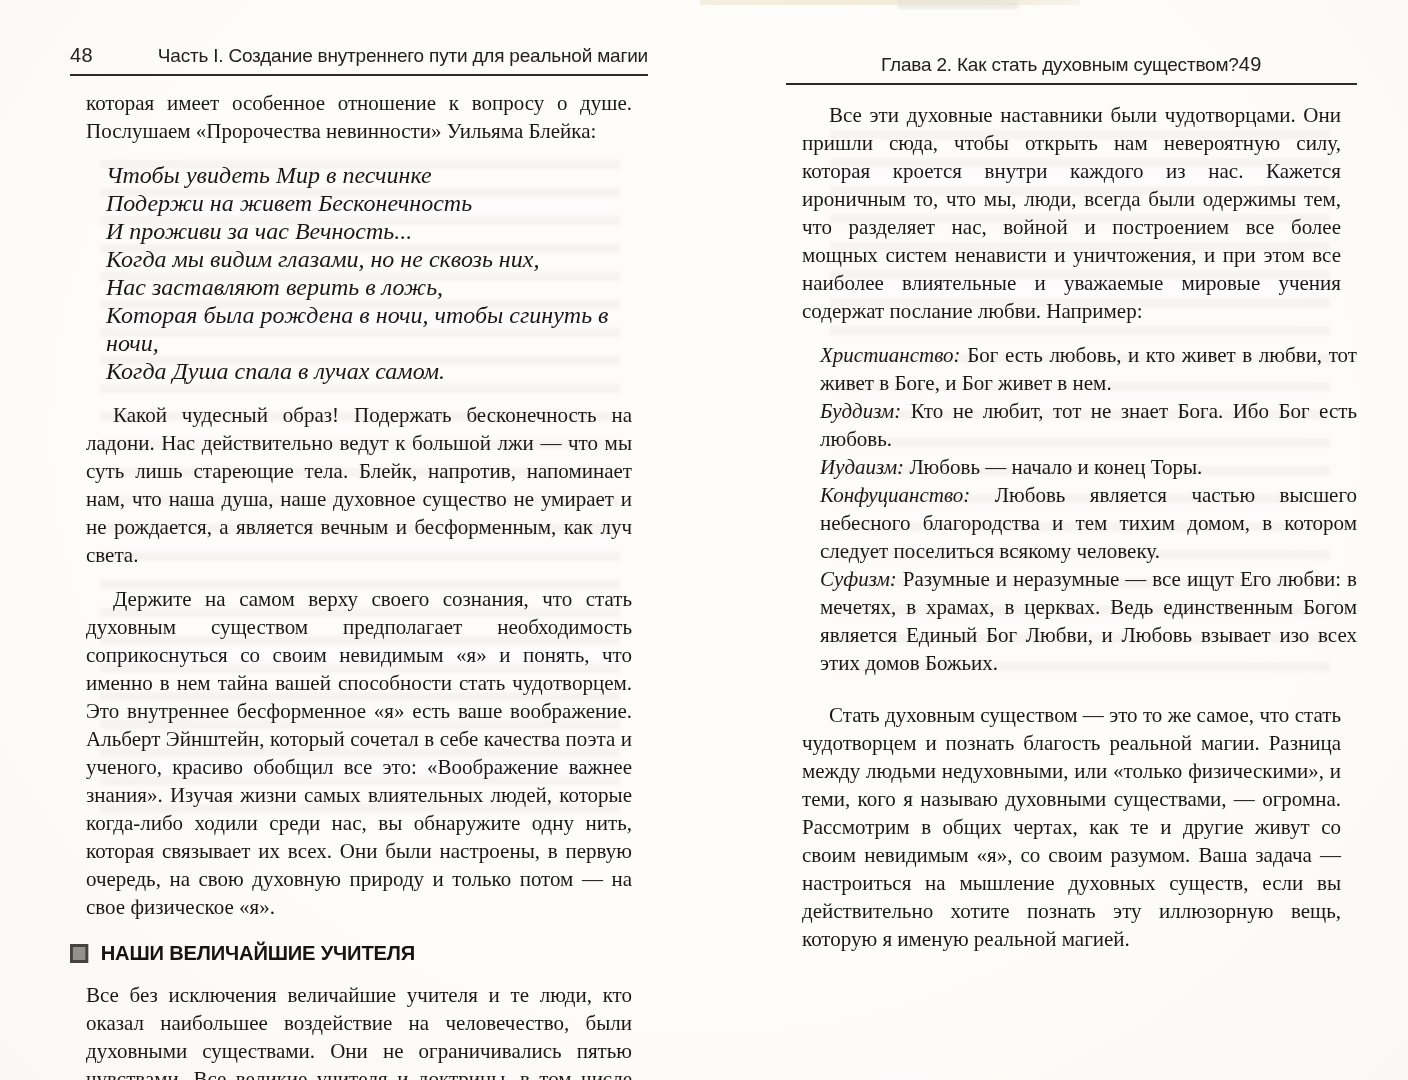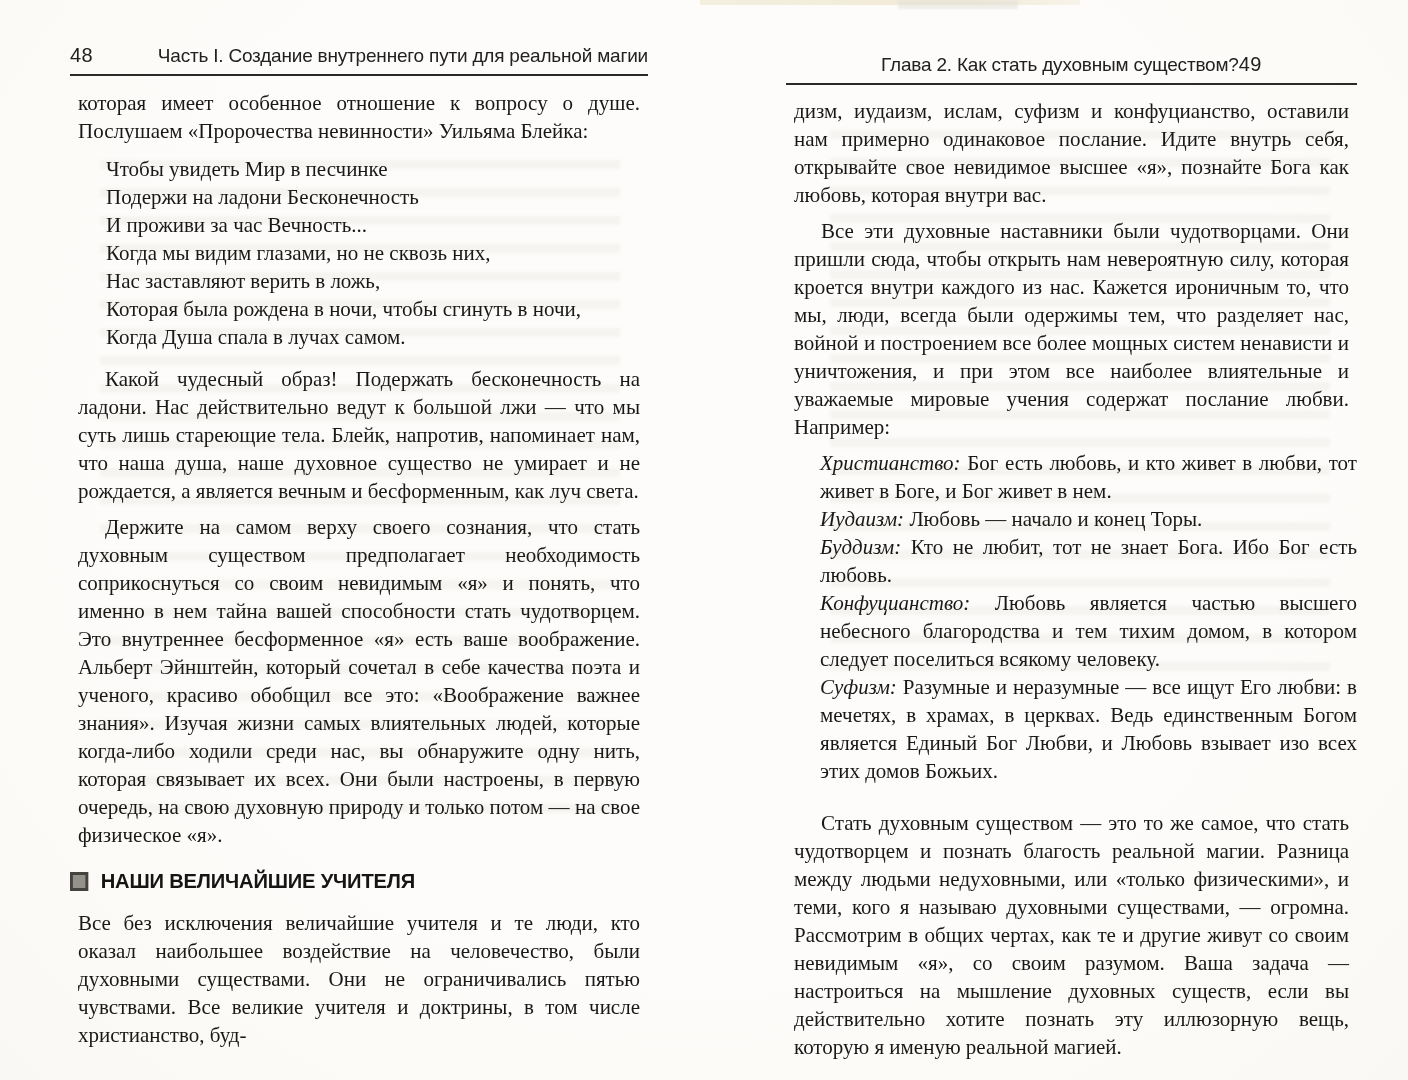--- a/index.html
+++ b/index.html
@@ -48,30 +48,30 @@
   .page-right .running-head { margin-top: 51px; justify-content: center; }
   .pagenum { font-size: 20px; letter-spacing: .5px; }
   .head-title { letter-spacing: -0.2px; }
   .rule {
     height: 2px; background: #2b2a28; border: none;
     margin: 7px 0 0 0;
   }
 
   .body-text {
     font-size: 21px; line-height: 28px;
-    text-align: justify; margin: 8px;
+    text-align: justify; margin: 16px;
     color: #191817;
   }
   .page-left  .body-text.first { margin-top: 13px; }
   .page-right .body-text.first { margin-top: 12px; }
   .indent { text-indent: 27px; }
 
   .verse {
     margin: 10px 0 14px 0; padding-left: 36px;
-    font-size: 21px; line-height: 28px;
+    font-style: italic; font-size: 24px; line-height: 28px;
     color: #191817;
   }
 
   .section-heading {
     display: flex; align-items: center; gap: 13px;
     margin: 20px 0 16px 0;
     font-family: "Liberation Sans", sans-serif;
     font-size: 21px; font-weight: bold; letter-spacing: -0.2px;
     color: #161514;
     transform: scaleX(.96); transform-origin: left center;
@@ -104,21 +104,21 @@
     <header class="running-head">
       <span class="pagenum">48</span>
       <span class="head-title">Часть I. Создание внутреннего пути для реальной магии</span>
     </header>
     <div class="rule"></div>
 
     <p class="body-text first">которая имеет особенное отношение к вопросу о душе. Послушаем «Пророчества невинности» Уильяма Блейка:</p>
 
     <div class="verse">
       <div>Чтобы увидеть Мир в песчинке</div>
-      <div>Подержи на ладони Бесконечность</div>
+      <div>Подержи на живет Бесконечность</div>
       <div>И проживи за час Вечность...</div>
       <div>Когда мы видим глазами, но не сквозь них,</div>
       <div>Нас заставляют верить в ложь,</div>
       <div>Которая была рождена в ночи, чтобы сгинуть в ночи,</div>
       <div>Когда Душа спала в лучах самом.</div>
     </div>
 
     <p class="body-text indent">Какой чудесный образ! Подержать бесконечность на ладони. Нас действительно ведут к большой лжи — что мы суть лишь стареющие тела. Блейк, напротив, напоминает нам, что наша душа, наше духовное существо не умирает и не рождается, а является вечным и бесформенным, как луч света.</p>
     <p class="body-text indent">Держите на самом верху своего сознания, что стать духовным существом предполагает необходимость соприкоснуться со своим невидимым «я» и понять, что именно в нем тайна вашей способности стать чудотворцем. Это внутреннее бесформенное «я» есть ваше воображение. Альберт Эйнштейн, который сочетал в себе качества поэта и ученого, красиво обобщил все это: «Воображение важнее знания». Изучая жизни самых влиятельных людей, которые когда-либо ходили среди нас, вы обнаружите одну нить, которая связывает их всех. Они были настроены, в первую очередь, на свою духовную природу и только потом — на свое физическое «я».</p>
 
@@ -130,32 +130,31 @@
     <p class="body-text">Все без исключения величайшие учителя и те люди, кто оказал наибольшее воздействие на человечество, были духовными существами. Они не ограничивались пятью чувствами. Все великие учителя и доктрины, в том числе христианство, буд-</p>
   </section>
 
   <section class="page page-right">
     <header class="running-head">
       <span class="head-title">Глава 2. Как стать духовным существом?</span>
       <span class="pagenum">49</span>
     </header>
     <div class="rule"></div>
 
-    <p class="body-text first">дизм, иудаизм, ислам, суфизм и конфуцианство, оставили нам примерно одинаковое послание. Идите внутрь себя, открывайте свое невидимое высшее «я», познайте Бога как любовь, которая внутри вас.</p>
     <p class="body-text indent">Все эти духовные наставники были чудотворцами. Они пришли сюда, чтобы открыть нам невероятную силу, которая кроется внутри каждого из нас. Кажется ироничным то, что мы, люди, всегда были одержимы тем, что разделяет нас, войной и построением все более мощных систем ненависти и уничтожения, и при этом все наиболее влиятельные и уважаемые мировые учения содержат послание любви. Например:</p>
 
     <div class="quotes">
       <p class="quote">
         <span class="lead">Христианство:</span><span> Бог есть любовь, и кто живет в любви, тот живет в Боге, и Бог живет в нем.</span>
       </p>
       <p class="quote">
-        <span class="lead">Иудаизм:</span><span> Любовь — начало и конец Торы.</span>
+        <span class="lead">Буддизм:</span><span> Кто не любит, тот не знает Бога. Ибо Бог есть любовь.</span>
       </p>
       <p class="quote">
-        <span class="lead">Буддизм:</span><span> Кто не любит, тот не знает Бога. Ибо Бог есть любовь.</span>
+        <span class="lead">Иудаизм:</span><span> Любовь — начало и конец Торы.</span>
       </p>
       <p class="quote">
         <span class="lead">Конфуцианство:</span><span> Любовь является частью высшего небесного благородства и тем тихим домом, в котором следует поселиться всякому человеку.</span>
       </p>
       <p class="quote">
         <span class="lead">Суфизм:</span><span> Разумные и неразумные — все ищут Его любви: в мечетях, в храмах, в церквах. Ведь единственным Богом является Единый Бог Любви, и Любовь взывает изо всех этих домов Божьих.</span>
       </p>
     </div>
 
     <p class="body-text indent last-para">Стать духовным существом — это то же самое, что стать чудотворцем и познать благость реальной магии. Разница между людьми недуховными, или «только физическими», и теми, кого я называю духовными существами, — огромна. Рассмотрим в общих чертах, как те и другие живут со своим невидимым «я», со своим разумом. Ваша задача — настроиться на мышление духовных существ, если вы действительно хотите познать эту иллюзорную вещь, которую я именую реальной магией.</p>

